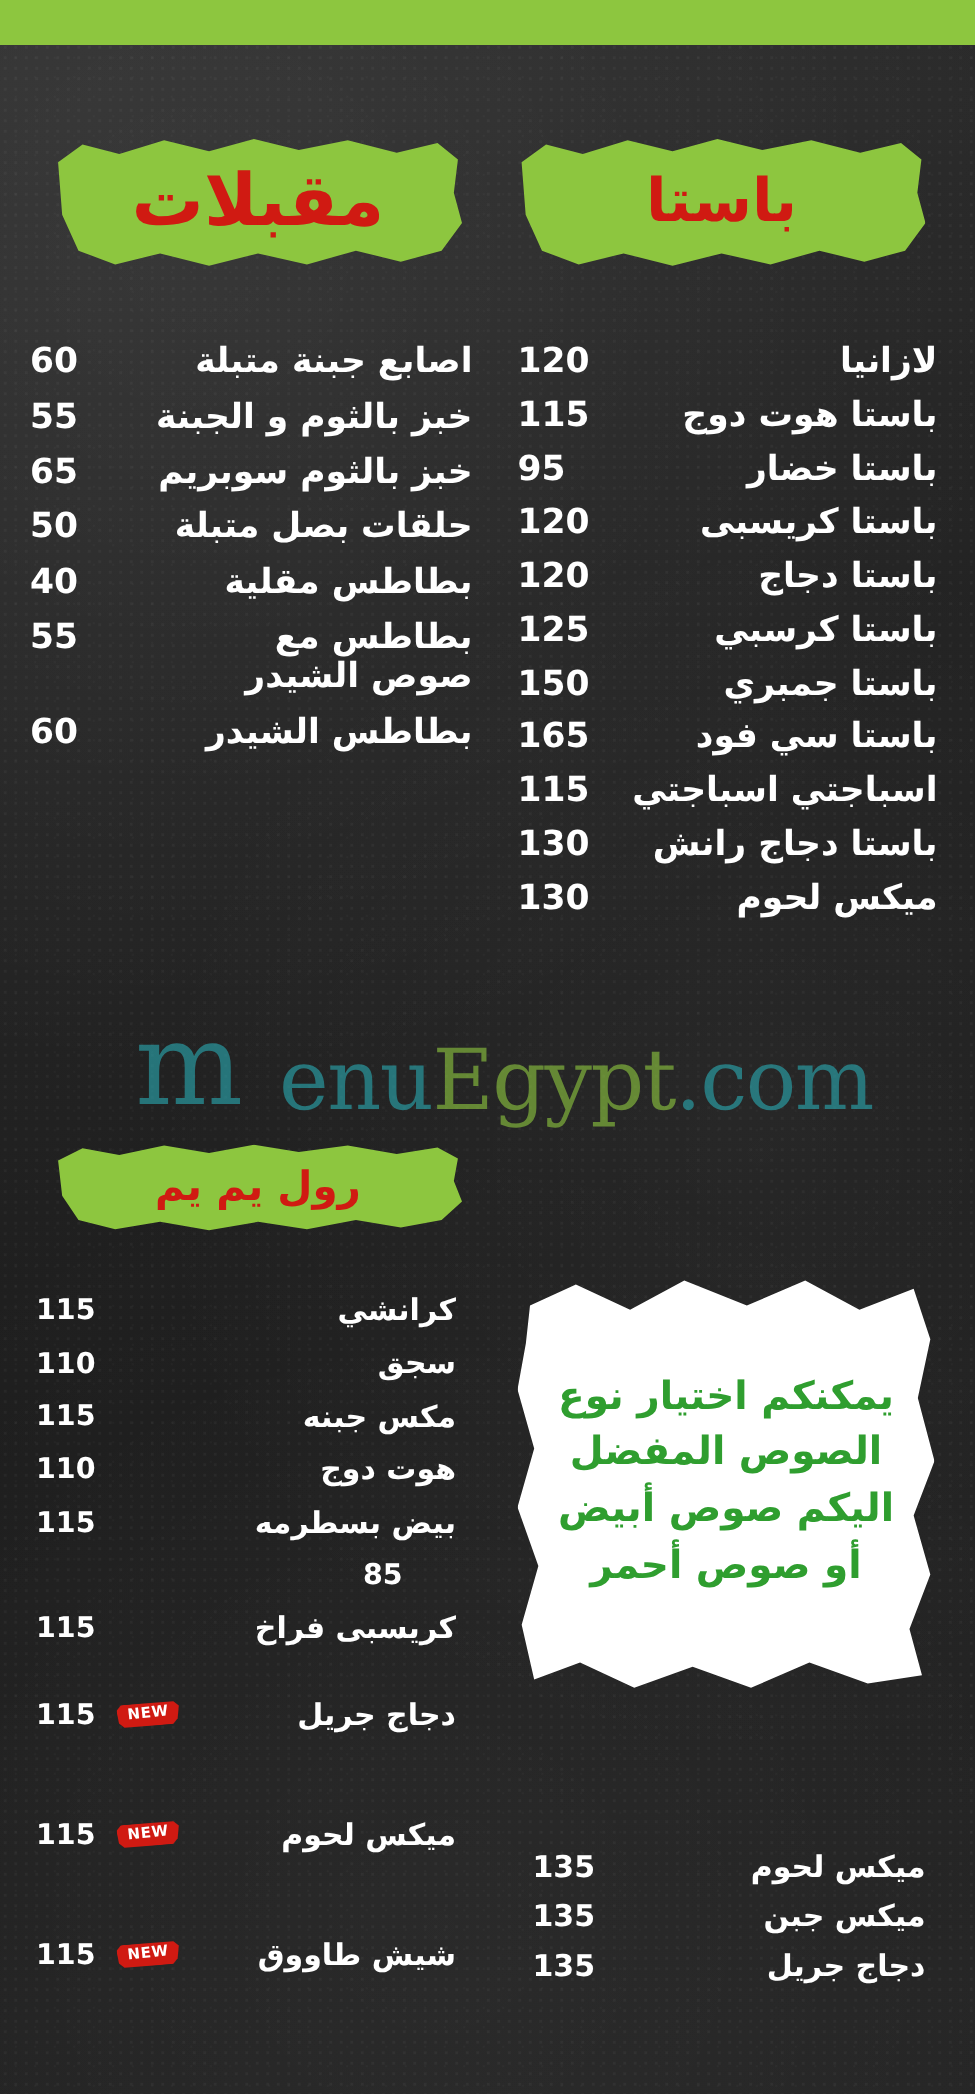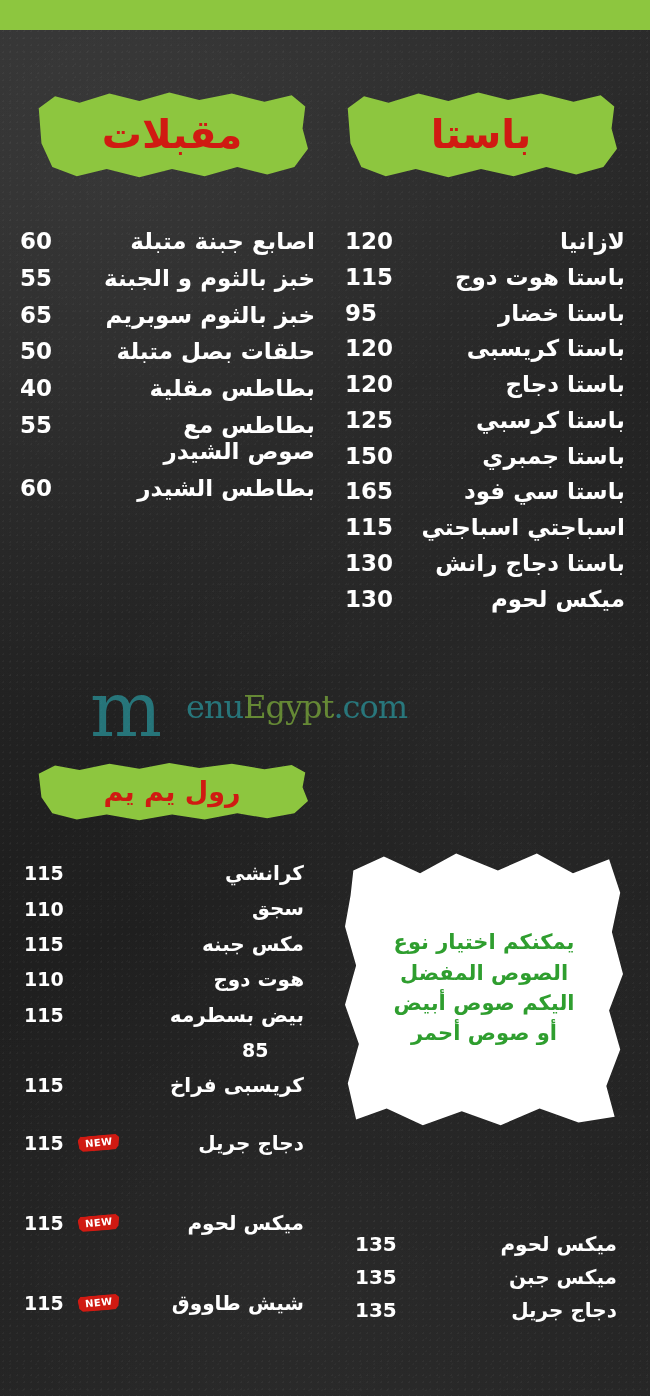--- a/index.html
+++ b/index.html
@@ -51,21 +51,21 @@
     background: #8dc63f;
     clip-path: polygon(
       1% 22%, 7% 9%, 16% 16%, 27% 6%, 38% 14%, 49% 5%, 60% 13%, 72% 6%,
       84% 15%, 94% 8%, 99% 20%, 98% 44%, 100% 66%, 95% 86%, 85% 94%,
       74% 86%, 62% 96%, 50% 88%, 38% 97%, 26% 88%, 15% 96%, 6% 86%, 2% 60%
     );
   }
   .banner span { position: relative; z-index: 2; }
 
   #banner-pasta  { top: 88px; left: 345px; width: 272px; height: 92px; font-size: 40px; }
-  #banner-mokabl { top: 88px; left: 36px;  width: 272px; height: 92px; font-size: 40px; }
+  #banner-mokabl { top: 88px; left: 36px;  width: 272px; height: 92px; font-size: 48px; }
   #banner-roll   { top: 760px; left: 36px; width: 272px; height: 62px; font-size: 27px; }
   #banner-fraid  { top: 1180px; left: 345px; width: 272px; height: 44px; font-size: 21px; }
 
   
   .menu-list { position: absolute; }
   .row {
     display: flex; align-items: baseline;
     color: #ffffff;
     font-weight: 700;
   }
@@ -124,39 +124,39 @@
     clip-path: polygon(
       3% 8%, 14% 3%, 27% 9%, 40% 2%, 55% 8%, 69% 2%, 82% 9%, 95% 4%, 99% 16%,
       96% 30%, 100% 45%, 95% 58%, 99% 72%, 94% 85%, 97% 96%, 84% 98%, 70% 93%,
       56% 99%, 42% 94%, 28% 99%, 15% 93%, 4% 97%, 1% 84%, 5% 70%, 0% 56%,
       4% 42%, 0% 28%, 2% 17%
     );
   }
   #sauce-note .note-text {
     position: relative; z-index: 2;
     color: #2f9e2f;
-    font-size: 21px;
+    font-size: 26px;
     font-weight: 800;
     line-height: 1.45;
     text-align: center;
     white-space: pre-line;
     padding: 0 16px;
   }
 
   
   #watermark {
     position: absolute; top: 662px; left: 90px;
     width: 420px; height: 110px;
     pointer-events: none;
     z-index: 5;
     opacity: .62;
   }
   #watermark .wm-text {
     position: absolute; left: 96px; top: 26px;
-    font-size: 32px; font-weight: 400;
+    font-size: 56px; font-weight: 400;
     font-family: "DejaVu Serif", "Liberation Serif", serif;
     letter-spacing: -1px;
   }
   #watermark .wm-a { color: #2aa8b0; }
   #watermark .wm-b { color: #8dc63f; }
   #watermark .wm-mark {
     position: absolute; left: 0; top: 10px;
     font-size: 76px; line-height: 1;
     color: #2aa8b0;
     font-family: "DejaVu Serif", "Liberation Serif", serif;

